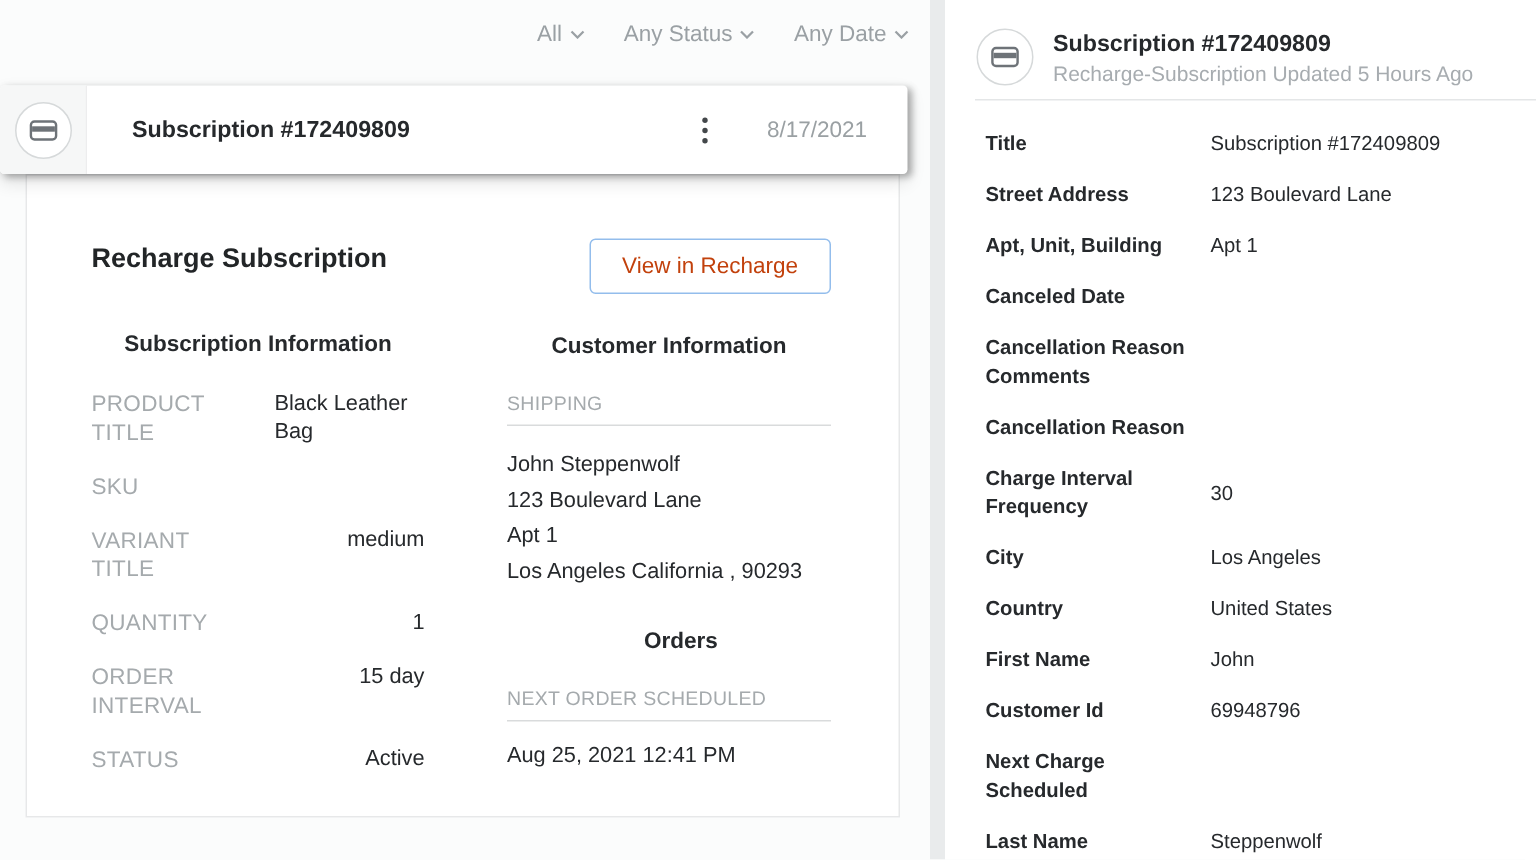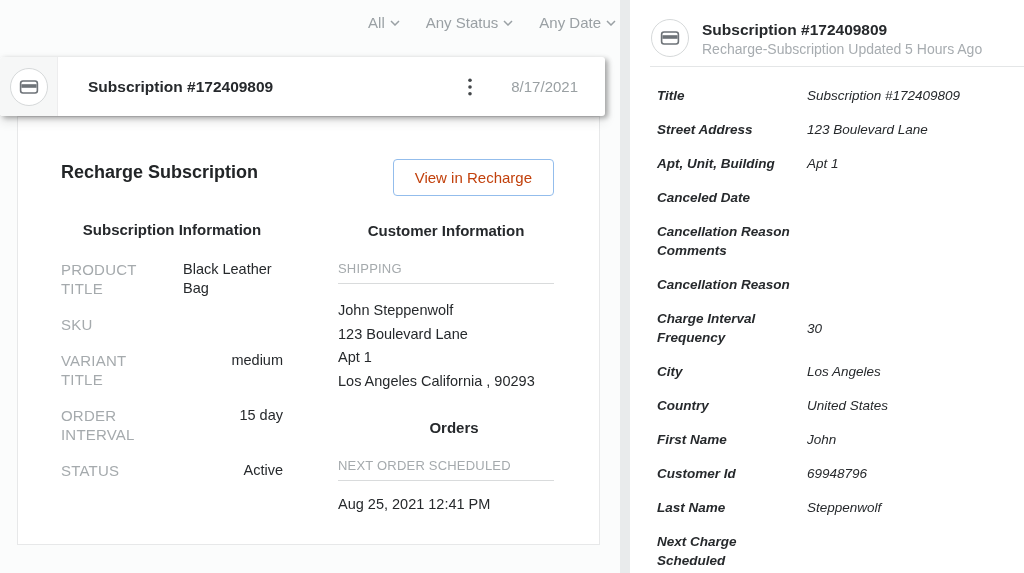--- a/index.html
+++ b/index.html
@@ -4,21 +4,21 @@
 <style>
   * { margin:0; padding:0; box-sizing:border-box; }
   html,body { width:1024px; height:573px; overflow:hidden; }
   body { font-family:"Liberation Sans", sans-serif; background:#fbfcfc; color:#26292c; }
 
   .stage { position:relative; width:1024px; height:573px; }
 
   
   .left-panel { position:absolute; left:0; top:0; width:620px; height:573px; }
 
-  .filters { position:absolute; top:14px; right:4px; display:flex; gap:26px;
+  .filters { position:absolute; top:14px; right:14px; display:flex; gap:26px;
              color:#9aa0a4; font-size:15px; align-items:center; }
   .filter { display:flex; align-items:center; gap:5px; cursor:pointer; }
   .chev svg { display:block; }
 
   .header-card { position:absolute; left:0; top:57px; width:605px; height:59px;
                  background:#fff; border-radius:3px; z-index:3;
                  box-shadow:3px 2px 5px rgba(0,0,0,0.30), 0 5px 12px rgba(0,0,0,0.12);
                  display:flex; align-items:center; }
   .icon-rail { width:58px; height:100%; background:#f6f7f7; border-right:1px solid #ededee;
                border-radius:3px 0 0 3px; display:flex; align-items:center; justify-content:center; }
@@ -56,21 +56,21 @@
   
   .panel-gap { position:absolute; left:620px; top:0; width:10px; height:573px; background:#e9ebec; }
 
   
   .right-panel { position:absolute; left:630px; top:0; width:394px; height:573px; background:#fff; }
   .rp-header { display:flex; align-items:center; gap:13px; padding:10px 16px 0 21px; height:66px; }
   .rp-titles { padding-top:2px; }
   .rp-title { font-size:15.5px; font-weight:bold; color:#26292c; line-height:20px; }
   .rp-subtitle { font-size:14px; color:#a7acb0; line-height:19px; }
   .rp-divider { margin-left:20px; border-bottom:1px solid #e4e6e7; }
-  .rp-rows { padding:19px 10px 0 27px;font-style:italic; }
+  .rp-rows { padding:19px 10px 0 27px; }
   .rp-row { display:flex; align-items:center; margin-bottom:15px; }
   .rp-label { width:150px; flex-shrink:0; font-weight:bold; font-size:13.5px; color:#26292c;
               line-height:19px; }
   .rp-value { font-size:13.5px; color:#26292c; line-height:19px; }
 
   .cc-icon svg { display:block; }
 </style>
 </head>
 <body>
 
@@ -138,20 +138,24 @@
           <div class="field-label">PRODUCT TITLE</div>
           <div class="field-value">Black Leather Bag</div>
         </div>
         <div class="field-row">
           <div class="field-label">SKU</div>
           <div class="field-value"></div>
         </div>
         <div class="field-row">
           <div class="field-label">VARIANT TITLE</div>
           <div class="field-value">medium</div>
+        </div>
+        <div class="field-row">
+          <div class="field-label">QUANTITY</div>
+          <div class="field-value">1</div>
         </div>
         <div class="field-row">
           <div class="field-label">ORDER INTERVAL</div>
           <div class="field-value">15 day</div>
         </div>
         <div class="field-row">
           <div class="field-label">STATUS</div>
           <div class="field-value">Active</div>
         </div>
       </div>
@@ -232,23 +236,23 @@
       </div>
       <div class="rp-row">
         <div class="rp-label">First Name</div>
         <div class="rp-value">John</div>
       </div>
       <div class="rp-row">
         <div class="rp-label">Customer Id</div>
         <div class="rp-value">69948796</div>
       </div>
       <div class="rp-row">
+        <div class="rp-label">Next Charge Scheduled</div>
+        <div class="rp-value"></div>
+      </div>
+      <div class="rp-row">
         <div class="rp-label">Last Name</div>
         <div class="rp-value">Steppenwolf</div>
       </div>
-      <div class="rp-row">
-        <div class="rp-label">Next Charge Scheduled</div>
-        <div class="rp-value"></div>
-      </div>
     </div>
   </div>
 
 </div>
 
 </body></html>

